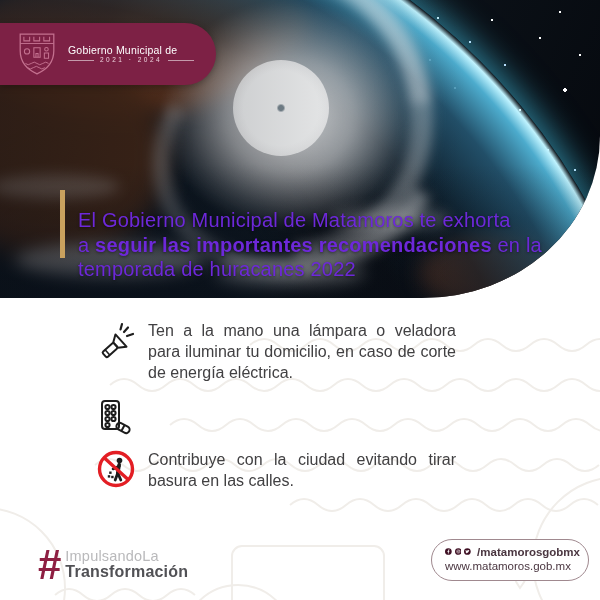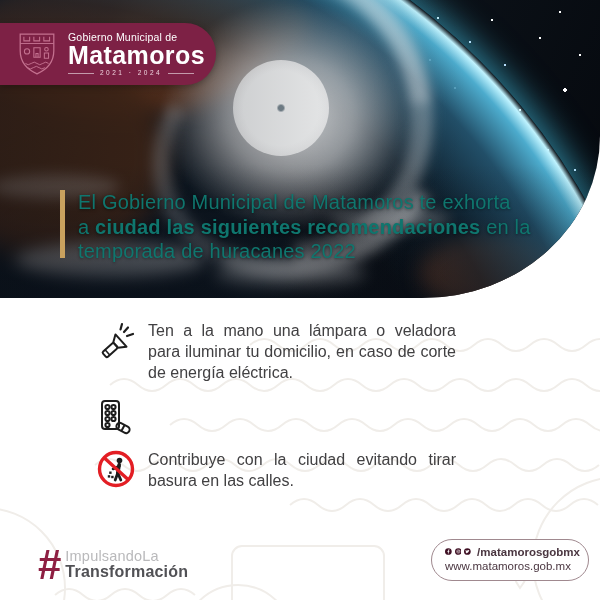--- a/index.html
+++ b/index.html
@@ -66,22 +66,22 @@
   .banner-text { margin-left:10px; color:#fff; line-height:1; }
   .org  { font-size:10.5px; letter-spacing:.2px; }
   .city { font-size:25px; font-weight:800; letter-spacing:.4px; margin-top:1px; }
   .term-row { display:flex; align-items:center; gap:6px; margin-top:2px; }
   .term-rule { width:26px; height:1px; background:rgba(255,255,255,.55); }
   .term { font-size:6.5px; letter-spacing:2.5px; color:#eed3de; }
 
   
   .headline { position:absolute; left:60px; top:190px; z-index:6; display:flex; }
   .gold-bar { width:5px; height:68px; background:#c9a15e; margin-right:13px; flex:0 0 auto; }
-  .headline-text { color:#0f766e; font-size:20px; line-height:24.5px; letter-spacing:.2px;
-                   text-shadow:0 1px 3px rgba(0,0,0,.45); white-space:nowrap; }
+  .headline-text { color:#6d28d9; font-size:20px; line-height:24.5px; letter-spacing:.2px;
+                   text-shadow:0 1px 3px rgba(0,0,0,.45); white-space:nowrap;margin-top:18px; }
   .headline-text b { font-weight:700; }
 
   
   .list { position:absolute; left:96px; top:320px; z-index:3; display:flex; flex-direction:column; gap:13px; width:370px; }
   .item { display:flex; align-items:flex-start; }
   .icon-cell { width:52px; flex:0 0 auto; display:flex; justify-content:flex-start; }
   .item-text { width:308px; font-size:16px; line-height:21px; color:#414042; text-align:justify; }
   .item:nth-child(1) .icon-cell { padding-top:0; }
   .item:nth-child(2) .icon-cell { padding-top:2px; }
 
@@ -143,34 +143,33 @@
       <path d="M8,22 H72" stroke-width="1.8"></path>
       <path d="M15,9 v8 h11 v-8 M34,9 v8 h11 v-8 M53,9 v8 h11 v-8" stroke-width="2"></path>
       <circle cx="21" cy="37" r="5" stroke-width="2"></circle>
       <path d="M34,30 h12 v18 h-12 z M38,48 v-7 h4 v7" stroke-width="2"></path>
       <circle cx="58" cy="33" r="3.4" stroke-width="2"></circle>
       <path d="M54,40 h8 v10 h-8 z" stroke-width="2"></path>
       <path d="M18,60 q5,5 11,0 t11,0 t11,0 t11,0 M22,68 q5,5 11,0 t11,0 t11,0" stroke-width="1.8"></path>
     </svg>
     <div class="banner-text">
       <div class="org">Gobierno Municipal de</div>
-      <div class="city">Matamoros</div>
       <div class="term-row">
         <div class="term-rule"></div>
         <div class="term">2021 · 2024</div>
         <div class="term-rule"></div>
       </div>
     </div>
   </div>
 
   <div class="headline">
     <div class="gold-bar"></div>
     <div class="headline-text">
       <div>El Gobierno Municipal de Matamoros te exhorta</div>
-      <div><span>a </span><b>ciudad las siguientes recomendaciones</b><span> en la</span></div>
+      <div><span>a </span><b>seguir las importantes recomendaciones</b><span> en la</span></div>
       <div>temporada de huracanes 2022</div>
     </div>
   </div>
 
   <div class="list">
 
 
     <div class="item">
       <div class="icon-cell">
         <svg width="40" height="42" viewBox="0 0 40 42" fill="none" stroke="#1d1d1d" stroke-width="2" stroke-linejoin="round">

